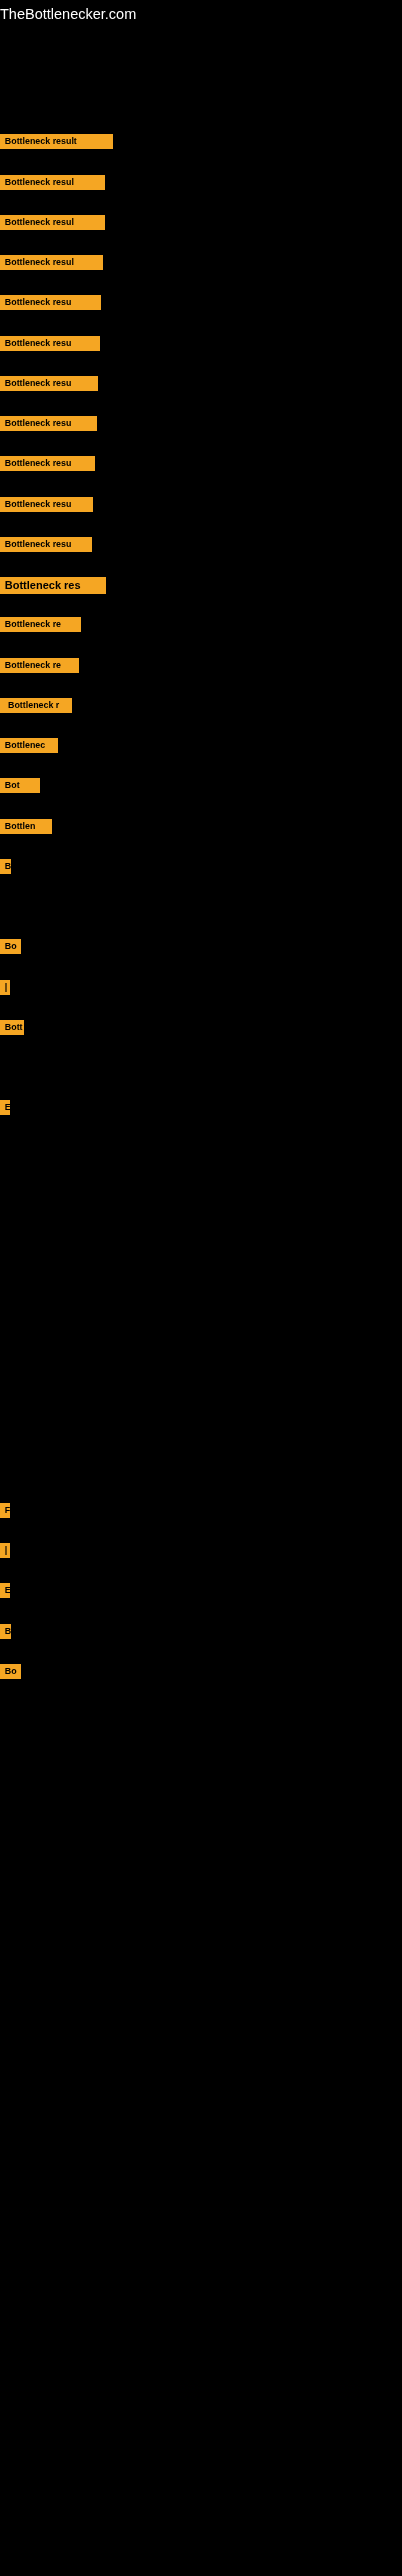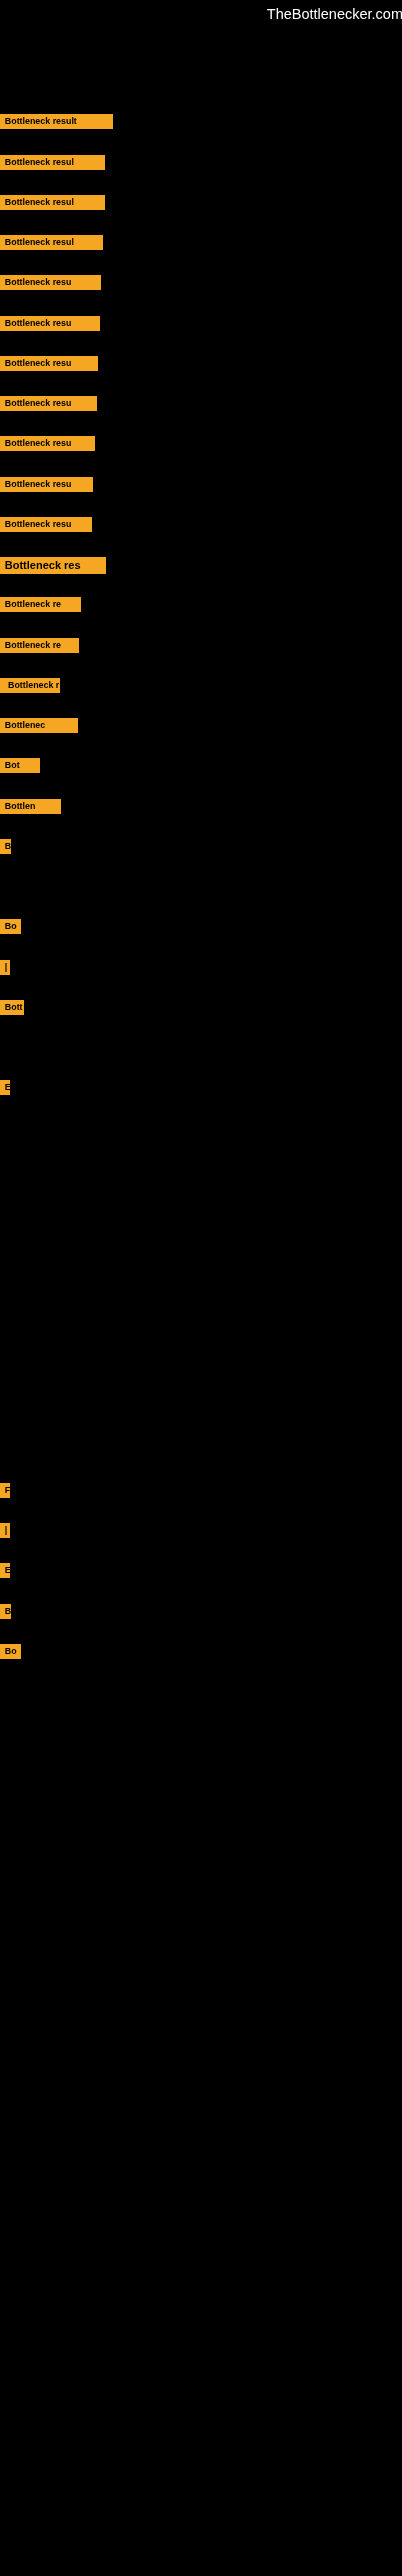--- a/index.html
+++ b/index.html
@@ -13,36 +13,37 @@
       font-family: Arial, sans-serif;
       width: 403px;
       min-height: 2576px;
       position: relative;
       overflow-x: hidden;
     }
 
     .site-title {
       color: #ffffff;
       font-size: 14.5px;
-      text-align: right;
+      text-align: left;
       padding: 6.4px 0;
       font-weight: normal;
     }
 
     .bottleneck-badge {
       background-color: #f5a623;
       color: #000000;
       font-size: 8.9px;
       font-weight: bold;
       padding: 2.4px 4.8px;
       display: inline-block;
       position: absolute;
       left: 0;
       white-space: nowrap;
       overflow: hidden;
+      margin-top: 20px;
     }
   </style>
 </head>
 <body>
 
 <div>
   <div class="site-title">TheBottlenecker.com</div>
 </div>
 
 <div id="badges-container">
@@ -53,24 +54,24 @@
     <div class="bottleneck-badge" style="top: 275px; width: 101px; font-size: 8.9px;">Bottleneck resu</div>
     <div class="bottleneck-badge" style="top: 316px; width: 100px; font-size: 8.9px;">Bottleneck resu</div>
     <div class="bottleneck-badge" style="top: 356px; width: 98px; font-size: 8.9px;">Bottleneck resu</div>
     <div class="bottleneck-badge" style="top: 396px; width: 97px; font-size: 8.9px;">Bottleneck resu</div>
     <div class="bottleneck-badge" style="top: 436px; width: 95px; font-size: 8.9px;">Bottleneck resu</div>
     <div class="bottleneck-badge" style="top: 477px; width: 93px; font-size: 8.9px;">Bottleneck resu</div>
     <div class="bottleneck-badge" style="top: 517px; width: 92px; font-size: 8.9px;">Bottleneck resu</div>
     <div class="bottleneck-badge" style="top: 557px; width: 106px; font-size: 11px;">Bottleneck res</div>
     <div class="bottleneck-badge" style="top: 597px; width: 81px; font-size: 8.9px;">Bottleneck re</div>
     <div class="bottleneck-badge" style="top: 638px; width: 79px; font-size: 8.9px;">Bottleneck re</div>
-    <div class="bottleneck-badge" style="top: 678px; width: 60px; font-size: 8.9px; padding-left: 8px;">Bottleneck r</div>
-    <div class="bottleneck-badge" style="top: 718px; width: 78px; font-size: 8.9px;">Bottlenec</div>
+    <div class="bottleneck-badge" style="top: 678px; width: 72px; font-size: 8.9px; padding-left: 8px;">Bottleneck r</div>
+    <div class="bottleneck-badge" style="top: 718px; width: 58px; font-size: 8.9px;">Bottlenec</div>
     <div class="bottleneck-badge" style="top: 758px; width: 40px; font-size: 8.9px;">Bot</div>
-    <div class="bottleneck-badge" style="top: 799px; width: 61px; font-size: 8.9px;">Bottlen</div>
+    <div class="bottleneck-badge" style="top: 799px; width: 52px; font-size: 8.9px;">Bottlen</div>
     <div class="bottleneck-badge" style="top: 839px; width: 11.3px; font-size: 8.9px;">B</div>
     <div class="bottleneck-badge" style="top: 919px; width: 21px; font-size: 8.9px;">Bo</div>
     <div class="bottleneck-badge" style="top: 960px; width: 6.4px; font-size: 8.9px;">|</div>
     <div class="bottleneck-badge" style="top: 1000px; width: 24px; font-size: 8.9px;">Bott</div>
     <div class="bottleneck-badge" style="top: 1080px; width: 6.4px; font-size: 8.9px;">E</div>
     <div class="bottleneck-badge" style="top: 1483px; width: 6.4px; font-size: 8.9px;">F</div>
     <div class="bottleneck-badge" style="top: 1523px; width: 6.4px; font-size: 8.9px;">|</div>
     <div class="bottleneck-badge" style="top: 1563px; width: 6.4px; font-size: 8.9px;">E</div>
     <div class="bottleneck-badge" style="top: 1604px; width: 11.3px; font-size: 8.9px;">B</div>
     <div class="bottleneck-badge" style="top: 1644px; width: 21px; font-size: 8.9px;">Bo</div>

